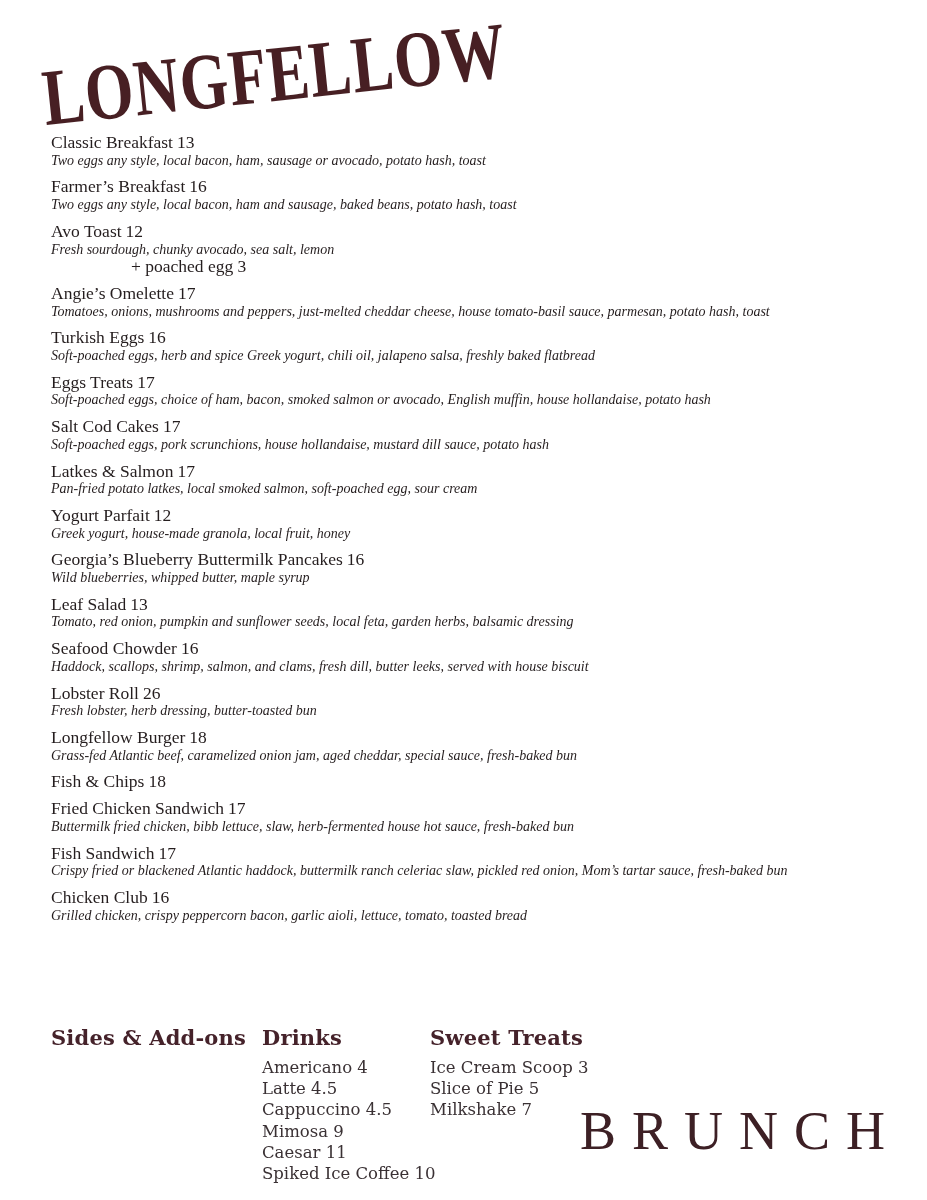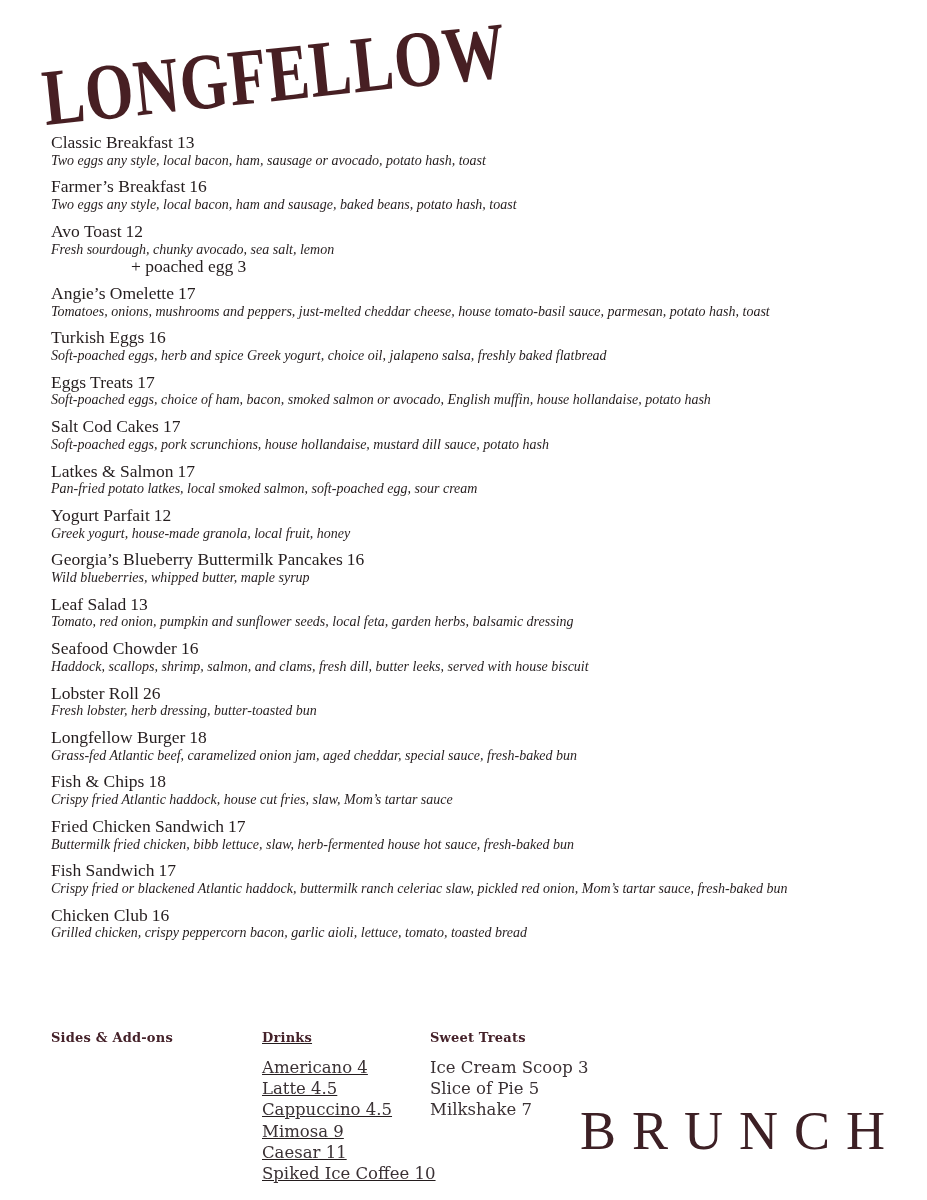--- a/index.html
+++ b/index.html
@@ -66,25 +66,25 @@
   
   .bottom-sections {
     position: absolute;
     left: 51px;
     top: 1026px;
     display: flex;
     align-items: flex-start;
   }
   .bottom-col { flex: none; }
   .bottom-col:nth-child(1) { width: 211px; }
-  .bottom-col:nth-child(2) { width: 168px; text-decoration: underline; }
+  .bottom-col:nth-child(2) { width: 168px; }
   .col-header {
     font-family: "DejaVu Serif", serif;
     font-weight: bold;
-    font-size: 13px;
+    font-size: 21px;
     line-height: 24px;
     letter-spacing: 0.2px;
     color: var(--section_header);
     margin-bottom: 7px;
     white-space: nowrap;
   }
   .col-item {
     font-family: "DejaVu Serif", serif;
     font-size: 16.5px;
     line-height: 21.2px;
@@ -143,21 +143,21 @@
       <span class="item-name">Angie’s Omelette</span><span class="item-price">17</span>
     </div>
     <div class="item-desc">Tomatoes, onions, mushrooms and peppers, just-melted cheddar cheese, house tomato-basil sauce, parmesan, potato hash, toast</div>
 
   </div>
 
   <div class="menu-item">
     <div class="item-name-line">
       <span class="item-name">Turkish Eggs</span><span class="item-price">16</span>
     </div>
-    <div class="item-desc">Soft-poached eggs, herb and spice Greek yogurt, choice oil, jalapeno salsa, freshly baked flatbread</div>
+    <div class="item-desc">Soft-poached eggs, herb and spice Greek yogurt, chili oil, jalapeno salsa, freshly baked flatbread</div>
 
   </div>
 
   <div class="menu-item">
     <div class="item-name-line">
       <span class="item-name">Eggs Treats</span><span class="item-price">17</span>
     </div>
     <div class="item-desc">Soft-poached eggs, choice of ham, bacon, smoked salmon or avocado, English muffin, house hollandaise, potato hash</div>
 
   </div>
@@ -223,21 +223,20 @@
       <span class="item-name">Longfellow Burger</span><span class="item-price">18</span>
     </div>
     <div class="item-desc">Grass-fed Atlantic beef, caramelized onion jam, aged cheddar, special sauce, fresh-baked bun</div>
 
   </div>
 
   <div class="menu-item">
     <div class="item-name-line">
       <span class="item-name">Fish &amp; Chips</span><span class="item-price">18</span>
     </div>
-    <div class="item-desc">Crispy fried Atlantic haddock, house cut fries, slaw, Mom’s tartar sauce</div>
 
   </div>
 
   <div class="menu-item">
     <div class="item-name-line">
       <span class="item-name">Fried Chicken Sandwich</span><span class="item-price">17</span>
     </div>
     <div class="item-desc">Buttermilk fried chicken, bibb lettuce, slaw, herb-fermented house hot sauce, fresh-baked bun</div>
 
   </div>

